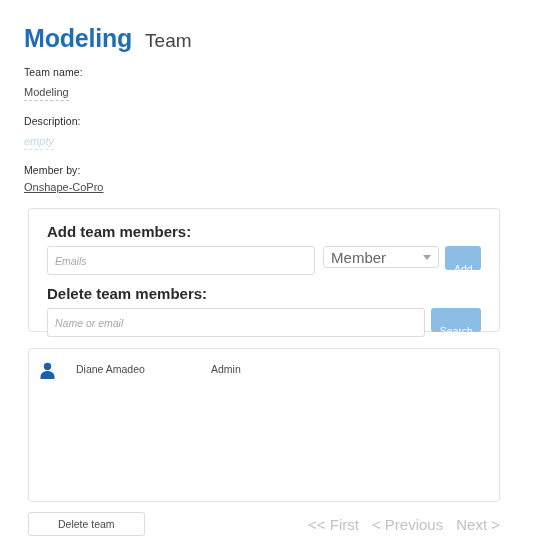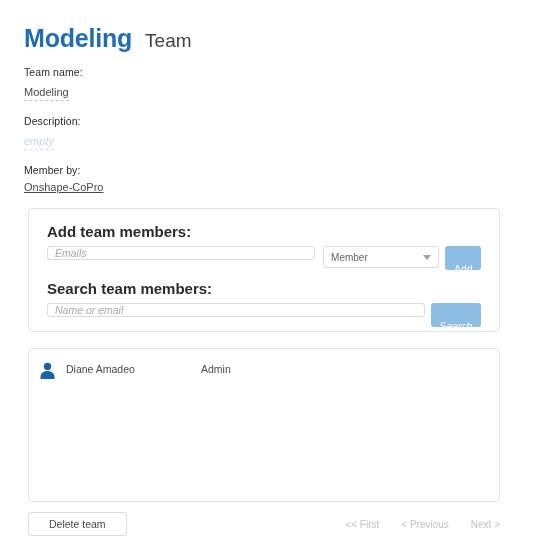--- a/index.html
+++ b/index.html
@@ -106,21 +106,21 @@
     color: #2b2b2b;
     margin: 0 0 6px 0;
   }
   .form-row {
     display: flex;
     align-items: stretch;
     margin-bottom: 10px;
   }
 
   .text-input {
-    height: 14px;
+    height: 29px;
     border: 1px solid #dcdcdc;
     border-radius: 3px;
     box-sizing: border-box;
     font-family: "Liberation Sans", sans-serif;
     font-size: 10.5px;
     color: #555;
     padding: 2px 7px;
     background: #ffffff;
     outline: none;
   }
@@ -137,21 +137,21 @@
     height: 22px;
     margin-left: 8px;
   }
   .select-box {
     width: 100%;
     height: 22px;
     border: 1px solid #dcdcdc;
     border-radius: 3px;
     box-sizing: border-box;
     background: #ffffff;
-    font-size: 10px;
+    font-size: 15px;
     color: #666666;
     display: flex;
     align-items: center;
     padding: 0 7px;
   }
   .caret {
     position: absolute;
     right: 8px;
     top: 9px;
     width: 0;
@@ -187,21 +187,21 @@
   .avatar {
     width: 19px;
     height: 19px;
     flex: 0 0 19px;
     overflow: hidden;
     position: relative;
   }
   .member-name {
     font-size: 10.5px;
     color: #4a4a4a;
-    margin-left: 9px;
+    margin-left: 19px;
     width: 135px;
   }
   .member-email {
     font-size: 10.5px;
     color: #4a4a4a;
     width: 165px;
   }
   .member-role {
     font-size: 10.5px;
     color: #4a4a4a;
@@ -218,28 +218,28 @@
     justify-content: space-between;
   }
   .btn-default {
     height: 24px;
     border: 1px solid #dcdcdc;
     border-radius: 3px;
     background: #ffffff;
     color: #4a4a4a;
     font-family: "Liberation Sans", sans-serif;
     font-size: 10.5px;
-    padding: 0 20px;
+    padding: 0 29px;
     cursor: pointer;
   }
   .pager {
     display: flex;
     align-items: center;
-    gap: 22px;
-    font-size: 10px;
+    gap: 13px;
+    font-size: 15px;
     color: #c2c2c2;
   }
   .pager span { cursor: default; }
 </style>
 </head>
 <body>
 
 <div class="page-header">
   <div class="page-title">Modeling</div>
   <div class="page-subtitle">Team</div>
@@ -269,21 +269,21 @@
       <div class="select-wrap">
         <div class="select-box">
           <span>Member</span>
         </div>
         <span class="caret"></span>
       </div>
 
       <button class="btn-blue">Add</button>
     </div>
 
-    <div class="form-label">Search team members:</div>
+    <div class="form-label">Delete team members:</div>
 
     <div class="form-row">
       <input class="text-input" id="search-input" type="text" placeholder="Name or email" style="">
       <button class="btn-blue">Search</button>
     </div>
 
   </div>
 </div>
 
 <div class="panel" id="members-list-panel">

